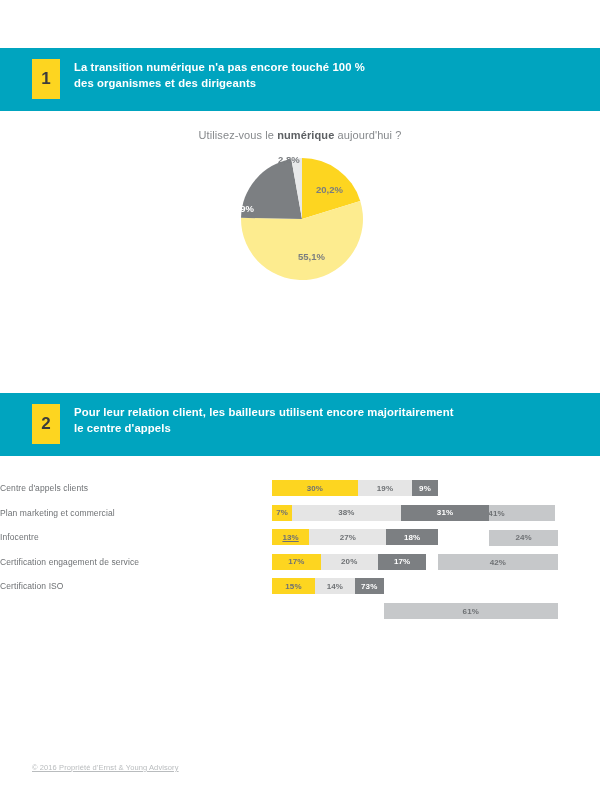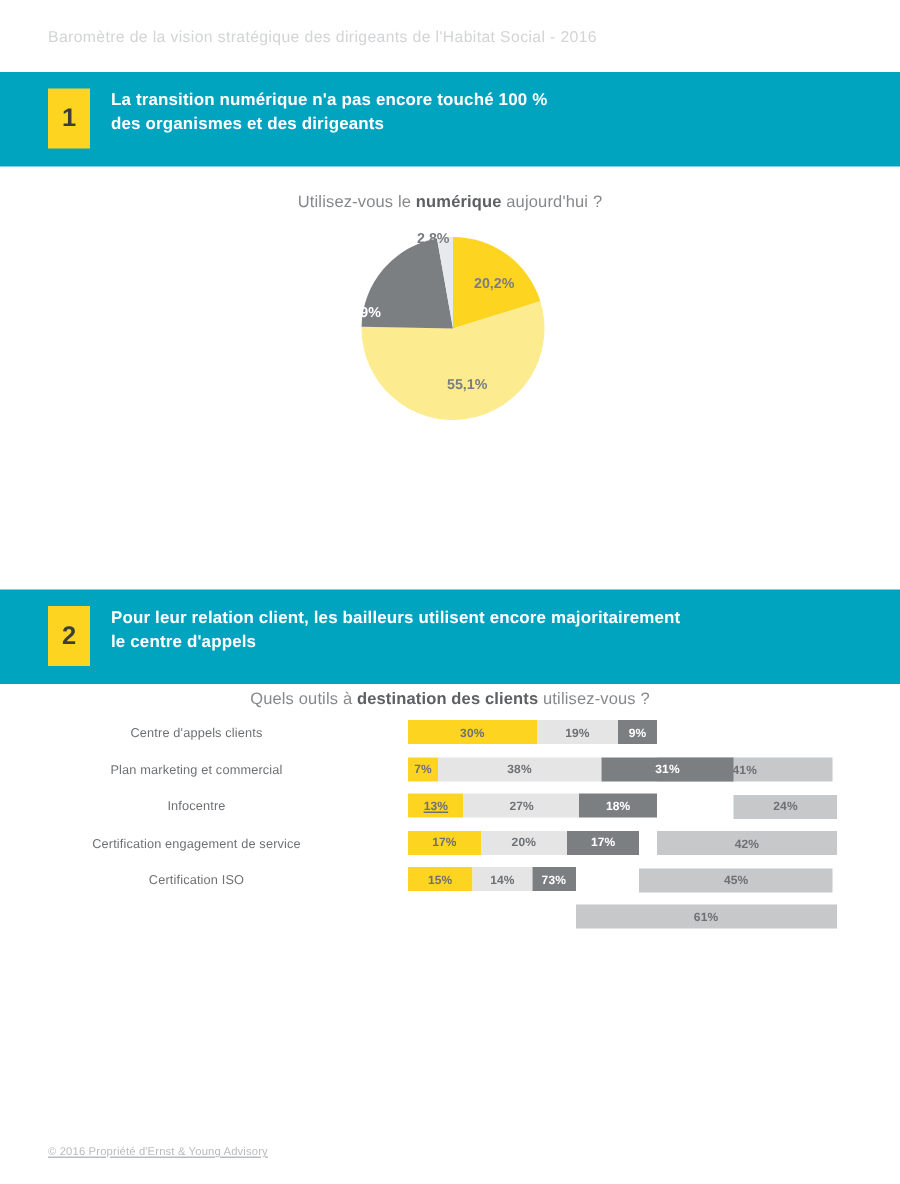--- a/index.html
+++ b/index.html
@@ -68,21 +68,21 @@
   .leg-swatch{width:13px;height:11px;margin-right:7px;flex:none;}
   .leg-text{font-size:8px;color:#6e7174;white-space:nowrap;letter-spacing:.1px;}
 
   
   .bars{position:absolute;left:0;top:24px;width:600px;}
   .bar-row{
     position:relative;height:16px;margin-bottom:8.5px;
     display:flex;align-items:center;
   }
   .bar-label{
-    width:262px;text-align:center;padding-right:10px;
+    width:262px;text-align:left;padding-right:10px;
     font-size:8.5px;color:#6e7174;white-space:nowrap;letter-spacing:.1px;
     flex:none;
   }
   .bar-track{
     width:286px;height:16px;display:flex;flex:none;
   }
   .seg{
     height:16px;display:flex;align-items:center;justify-content:center;
     font-size:8px;font-weight:bold;letter-spacing:.1px;overflow:hidden;
   }
@@ -95,21 +95,20 @@
   .footer{
     position:absolute;left:32px;top:763px;
     font-size:7.5px;color:#b9bcbe;letter-spacing:.1px;white-space:nowrap;text-decoration:underline;
   }
 </style>
 </head>
 <body>
 
 <div class="page">
 
-  <div class="doc-header">Baromètre de la vision stratégique des dirigeants de l'Habitat Social - 2016</div>
 
   <div class="band" id="band1">
     <div class="band-num">1</div>
     <div class="band-title">
       <span>La transition numérique n'a pas encore touché 100 %</span>
       <span>des organismes et des dirigeants</span>
     </div>
   </div>
 
   <div class="section-body" id="sec1-body">
@@ -154,21 +153,20 @@
   <div class="band" id="band2">
     <div class="band-num">2</div>
     <div class="band-title">
       <span>Pour leur relation client, les bailleurs utilisent encore majoritairement</span>
       <span>le centre d'appels</span>
     </div>
   </div>
 
   <div class="section-body" id="sec2-body">
 
-    <div class="q-title" id="q2"><span>Quels outils à </span><b>destination des clients</b><span> utilisez-vous ?</span></div>
 
     <div class="bars" id="bar-chart">
         <div class="bar-row">
           <div class="bar-label">Centre d'appels clients</div>
           <div class="bar-track">
             <div class="seg seg-a" style="width: 30%;">30%</div>
             <div class="seg seg-b" style="width: 19%;">19%</div>
             <div class="seg seg-c" style="width: 9%;">9%</div>
             <div class="seg seg-d" style="width: 41%;">41%</div>
           </div>
@@ -190,21 +188,20 @@
             <div class="seg seg-c" style="width: 18%;">18%</div>
             <div class="seg seg-d" style="width: 42%;">42%</div>
           </div>
         </div>
         <div class="bar-row">
           <div class="bar-label">Certification engagement de service</div>
           <div class="bar-track">
             <div class="seg seg-a" style="width: 17%;">17%</div>
             <div class="seg seg-b" style="width: 20%;">20%</div>
             <div class="seg seg-c" style="width: 17%;">17%</div>
-            <div class="seg seg-d" style="width: 45%;">45%</div>
           </div>
         </div>
         <div class="bar-row">
           <div class="bar-label">Certification ISO</div>
           <div class="bar-track">
             <div class="seg seg-a" style="width: 15%;">15%</div>
             <div class="seg seg-b" style="width: 14%;">14%</div>
             <div class="seg seg-c" style="width: 10%;">73%</div>
             <div class="seg seg-d" style="width: 61%;">61%</div>
           </div>

